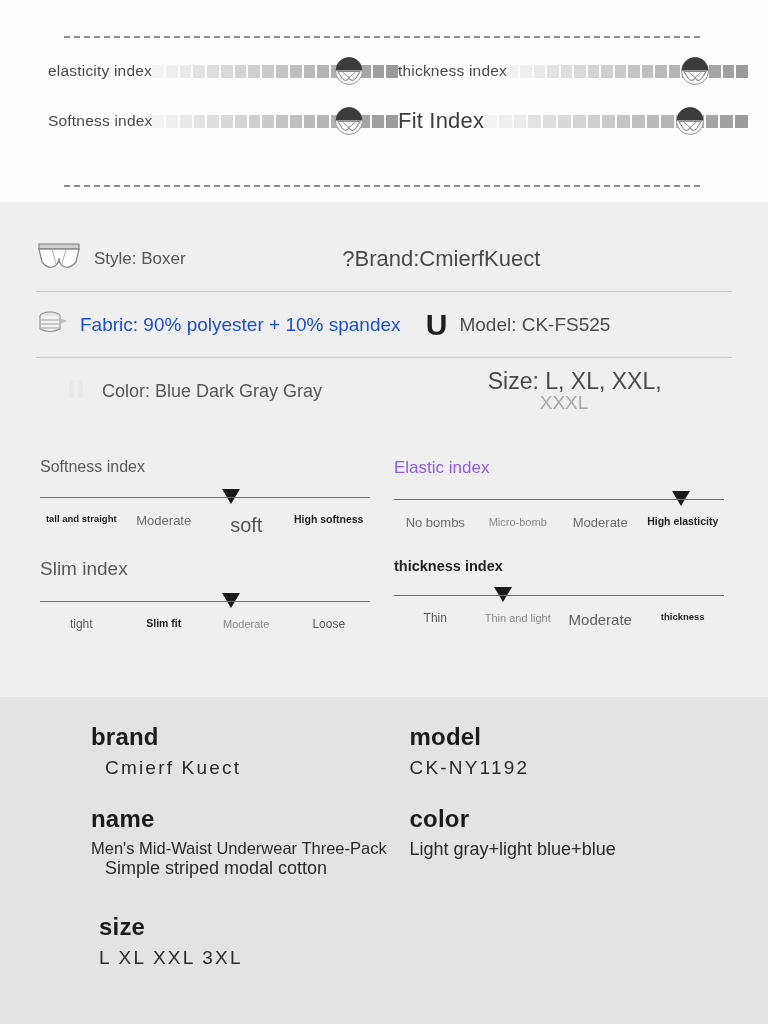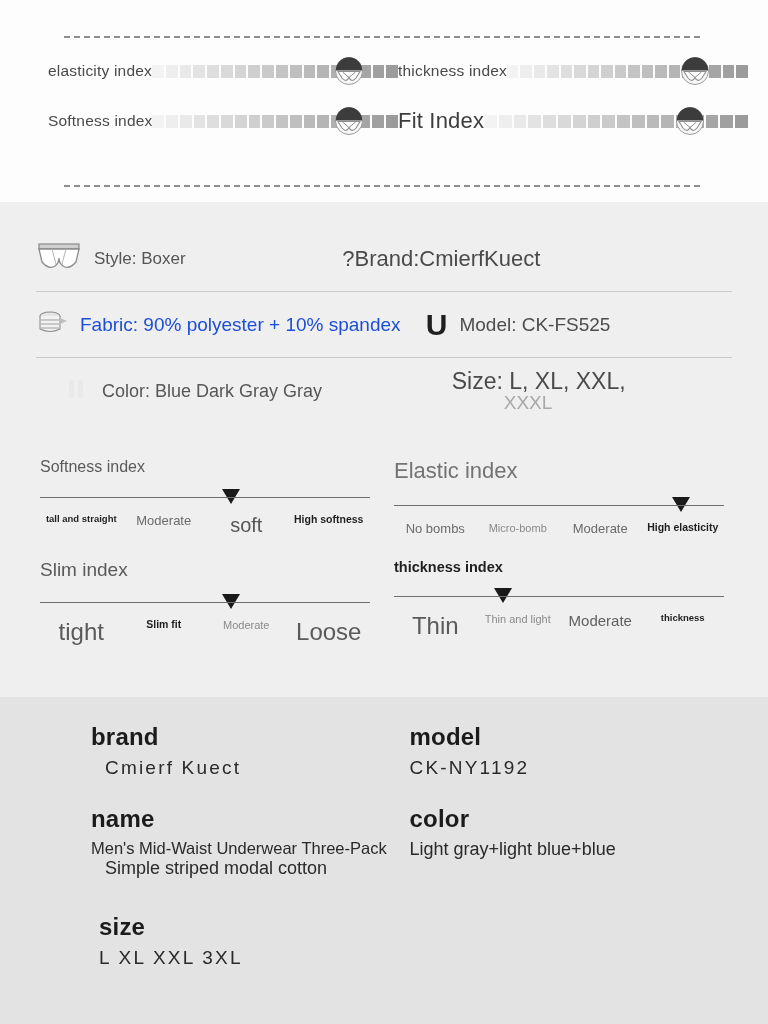--- a/index.html
+++ b/index.html
@@ -58,38 +58,38 @@
   .info-row.divider { border-bottom:1px solid #c9c9c9; }
   .info-col { display:flex; align-items:center; gap:12px; }
   .info-col.left { flex: 0 0 56%; }
   .info-col.right { flex: 1 1 auto; }
   .info-text { color:#4d4d4d; }
   .t-brand { font-size:22px; color:#4a4a4a; font-weight:400; }
   .t-style { font-size:17px; color:#555; }
   .t-fabric { font-size:19px; color:#1d4ed8; }
   .t-model { font-size:19px; color:#4d4d4d; }
   .t-color { font-size:18px; color:#575757; }
-  .t-size { font-size:23px; color:#4a4a4a; line-height:1.05; }
+  .t-size { font-size:23px; color:#4a4a4a; line-height:1.05;margin-left:36px; }
   .t-size .wrap2 { display:block; font-size:19px; color:#a8a8a8; padding-left:52px; }
 
   .icon-u { font-size:30px; font-weight:700; color:#1f1f1f; font-family:"Liberation Sans", sans-serif; line-height:1; }
 
   .wm { opacity:.45; }
 
   
   .slider-grid {
     position:absolute; left:0; top:252px; width:768px;
     display:grid; grid-template-columns: 1fr 1fr;
     column-gap: 0px; row-gap: 18px;
     padding: 0 30px 0 30px;
   }
   .slider-box { padding: 4px 14px 0 10px; }
   .slider-title { color:#4a4a4a; margin-bottom:12px; }
   .st-soft  { font-size:16px; color:#5a5a5a; }
-  .st-elas  { font-size:22px; color:#737373; }
+  .st-elas  { font-size:17px; color:#8b5cf6; }
   .st-slim  { font-size:19px; color:#5a5a5a; }
   .st-thick { font-size:14.5px; color:#1f1f1f; font-weight:600; }
   .slider-line { position:relative; height:20px; }
   .slider-line::after {
     content:""; position:absolute; left:0; right:0; top:9px;
     border-top:1.6px solid #6f6f6f;
   }
   .slider-caret {
     position:absolute; top:1px; transform:translateX(-50%);
     width:0;height:0;
@@ -97,21 +97,21 @@
     border-right:9px solid transparent;
     border-top:15px solid #1a1a1a;
   }
   .slider-ticks { display:flex; margin-top:6px; }
   .tick { flex:1 1 0; text-align:center; line-height:1.12; }
   .tk-xxs { font-size:9.5px; color:#1f1f1f; font-weight:700; }
   .tk-xs  { font-size:10.5px; color:#1f1f1f; font-weight:700; }
   .tk-sm  { font-size:11px;   color:#8a8a8a; }
   .tk-md  { font-size:13px;   color:#6b6b6b; }
   .tk-lg  { font-size:15px;   color:#5f5f5f; }
-  .tk-xl  { font-size:24px;   color:#5a5a5a;text-align:center; }
+  .tk-xl  { font-size:12px;   color:#5a5a5a;text-align:center; }
   .tk-xxl { font-size:20px;   color:#555; }
 
   
   .sec-specs {
     position:absolute; left:0; top:697px; width:768px; height:327px;
     background:#e3e3e3;
     padding-left:21px;
   }
   .spec-grid {
     padding: 26px 40px 0 70px;

